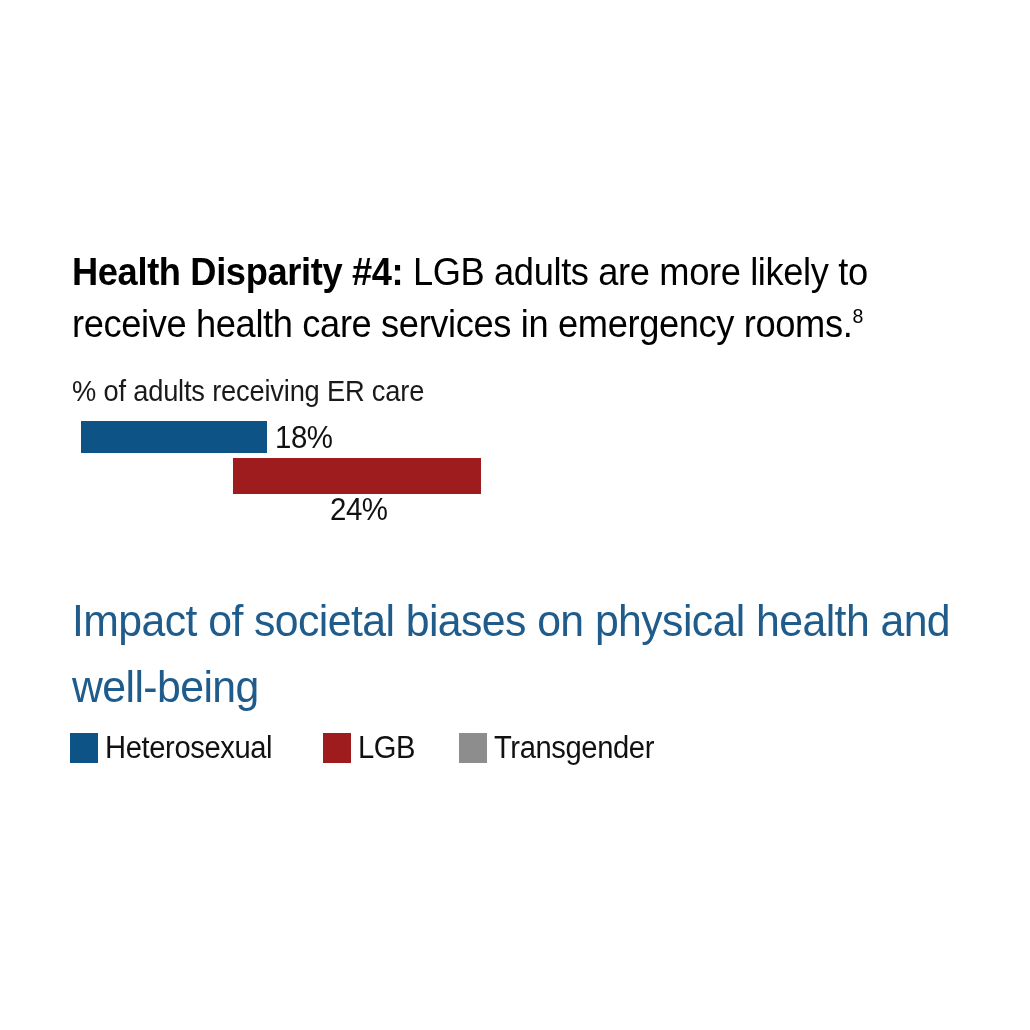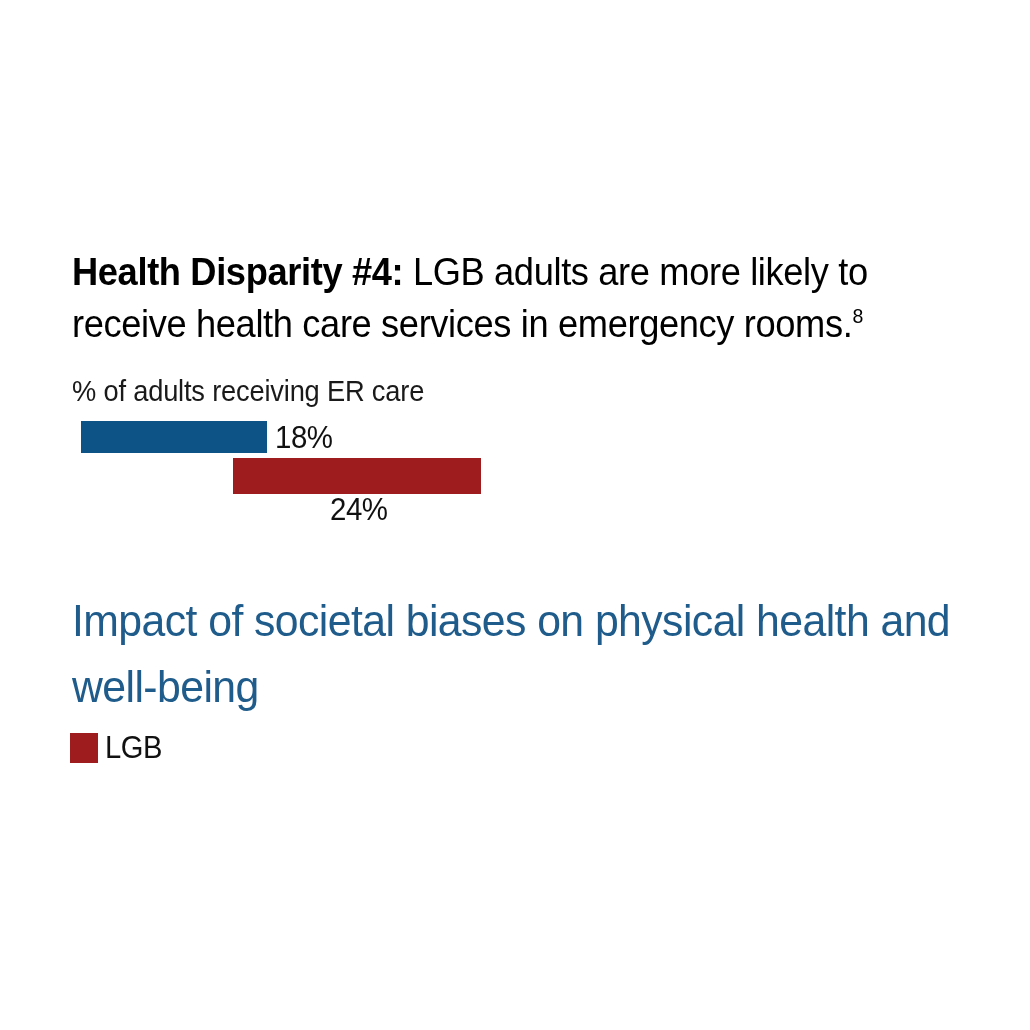--- a/index.html
+++ b/index.html
@@ -122,21 +122,20 @@
     top: 732px;
     display: flex;
     align-items: center;
   }
   .legend-item {
     display: flex;
     align-items: center;
   }
   .legend-item + .legend-item {
     margin-left: 40px;
-    flex-direction: column;
   }
   .legend-swatch {
     width: 28px;
     height: 30px;
     flex: 0 0 auto;
   }
   .legend-label {
     font-size: 31px;
     line-height: 31px;
     color: #111111;
@@ -168,18 +167,26 @@
         <div class="bar" id="bar-1" style="width: 248px; background: rgb(158, 27, 30);"></div>
         <div class="bar-value">24%</div>
       </div>
     </div>
   </div>
 
   <div class="section-heading" id="section-heading" style="color: rgb(31, 92, 139);">Impact of societal biases on physical health and well-being</div>
 
   <div class="legend">
     <div class="legend-item">
+      <span class="legend-swatch" id="swatch-0" style="background: rgb(13, 83, 134);"></span>
+      <span class="legend-label">Heterosexual</span>
+    </div>
+    <div class="legend-item">
       <span class="legend-swatch" id="swatch-1" style="background: rgb(158, 27, 30);"></span>
       <span class="legend-label">LGB</span>
+    </div>
+    <div class="legend-item">
+      <span class="legend-swatch" id="swatch-2" style="background: rgb(141, 141, 141);"></span>
+      <span class="legend-label">Transgender</span>
     </div>
   </div>
 
 </div>
 
 </body></html>

